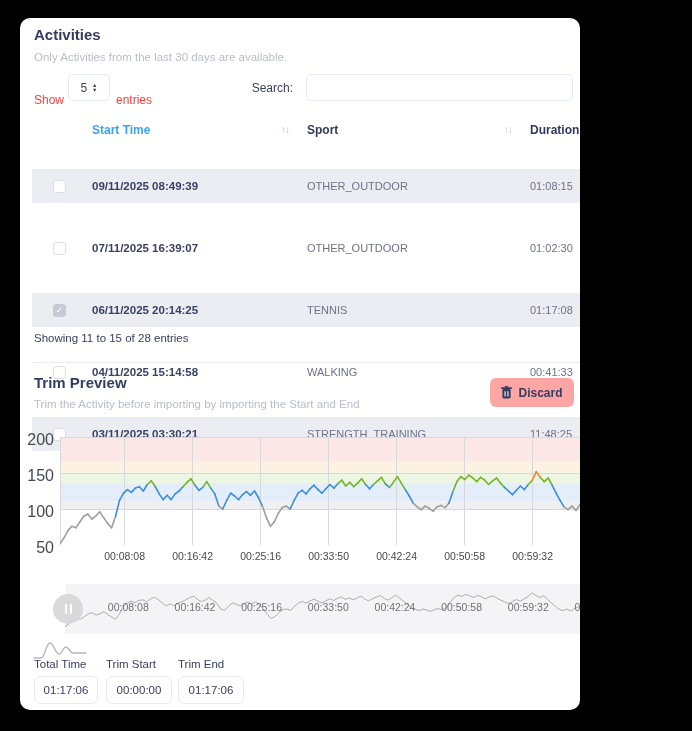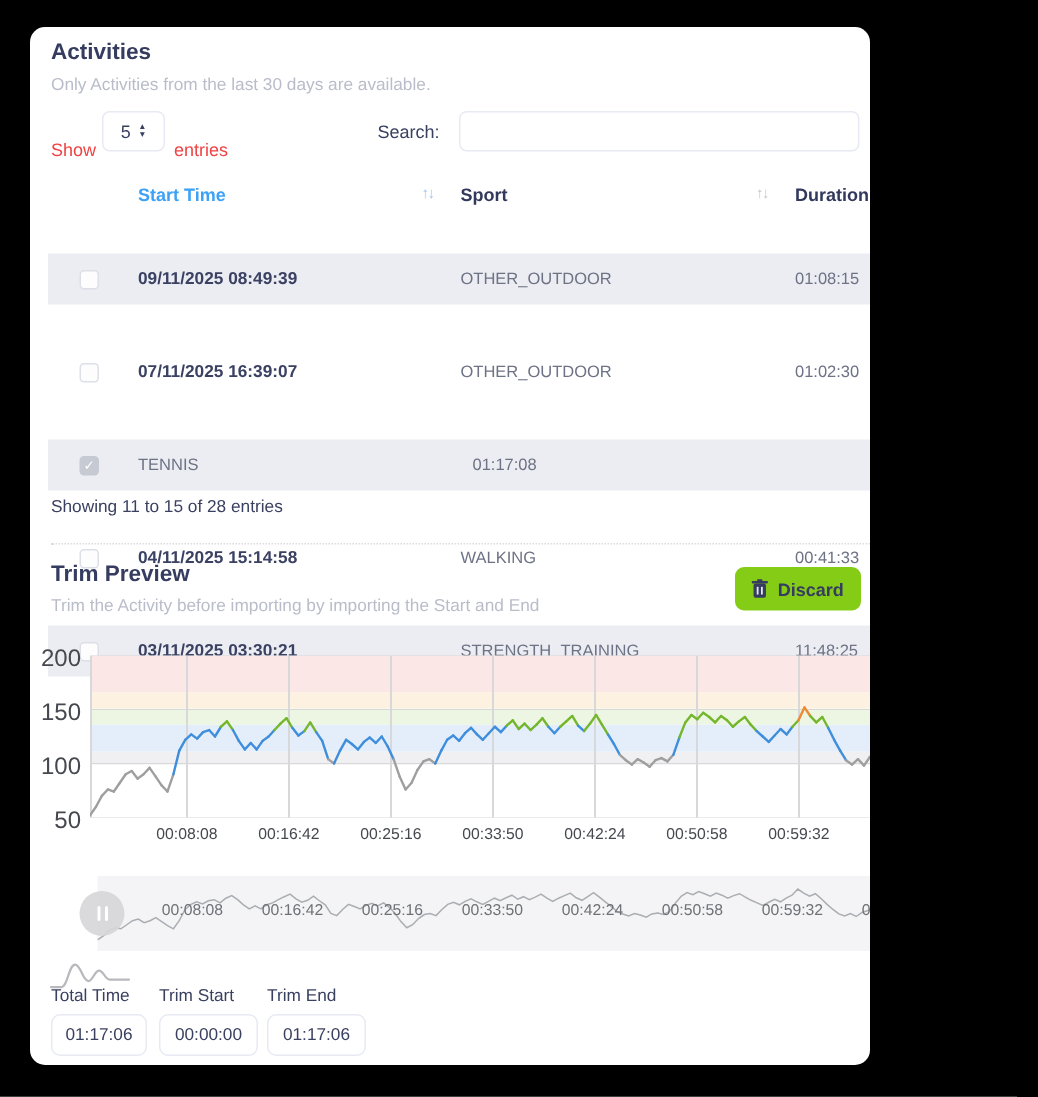--- a/index.html
+++ b/index.html
@@ -47,21 +47,21 @@
     justify-content:center; font-size:9px; color:#fff; }
   .cb.checked { background:#c6cad3; border-color:#c6cad3; }
 
   .table-footer { position:absolute; left:14px; top:314px; font-size:11.5px; color:#3a4060; }
   .divider { position:absolute; left:14px; top:344px; width:624px; border-top:1px dotted #dcdce2; }
 
   
   .trim-title { top:356px; }
   .trim-subtitle { top:380px; }
   .discard-btn { position:absolute; right:6px; top:360px; width:84px; height:29px;
-    background:#84cc16; border:none; border-radius:6px; display:flex; align-items:center;
+    background:#fca5a5; border:none; border-radius:6px; display:flex; align-items:center;
     justify-content:center; gap:6px; font-size:12px; font-weight:bold; color:#363c60;
     cursor:pointer; font-family:"Liberation Sans", sans-serif; }
 
   
   .y-labels { position:absolute; left:0; top:419px; width:34px; height:108px; }
   .y-label { position:absolute; right:0; font-size:16px; color:#46484f; }
   .main-chart { position:absolute; left:40px; top:419px; }
   .x-labels { position:absolute; left:40px; top:532px; width:612px; height:14px; }
   .x-label { position:absolute; transform:translateX(-50%); font-size:10.5px;
     color:#46484f; white-space:nowrap; }
@@ -142,20 +142,21 @@
         </div>
       <div class="cell cell-start col-start">07/11/2025 16:39:07</div>
       <div class="cell col-sport">OTHER_OUTDOOR</div>
       <div class="cell col-dur">01:02:30</div>
     </div>
 
     <div class="trow">
       <div class="cb-wrap">
           <div class="cb checked">✓</div>
         </div>
+      <div class="cell cell-start col-start">06/11/2025 20:14:25</div>
       <div class="cell col-sport">TENNIS</div>
       <div class="cell col-dur">01:17:08</div>
     </div>
 
     <div class="trow">
       <div class="cb-wrap">
           <div class="cb"></div>
         </div>
       <div class="cell cell-start col-start">04/11/2025 15:14:58</div>
       <div class="cell col-sport">WALKING</div>

